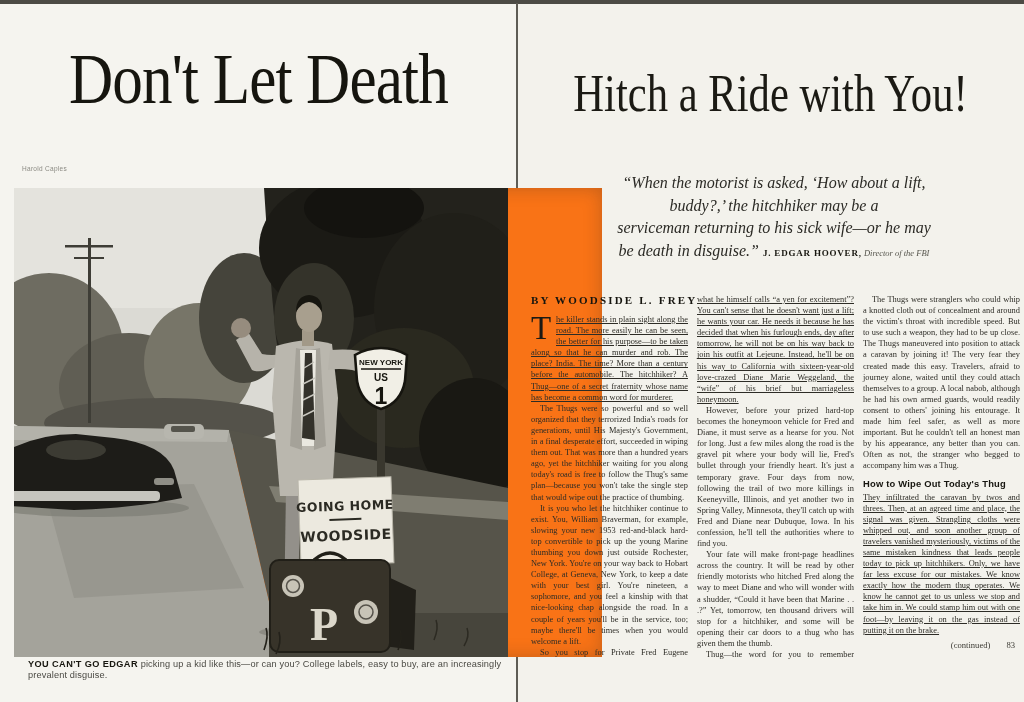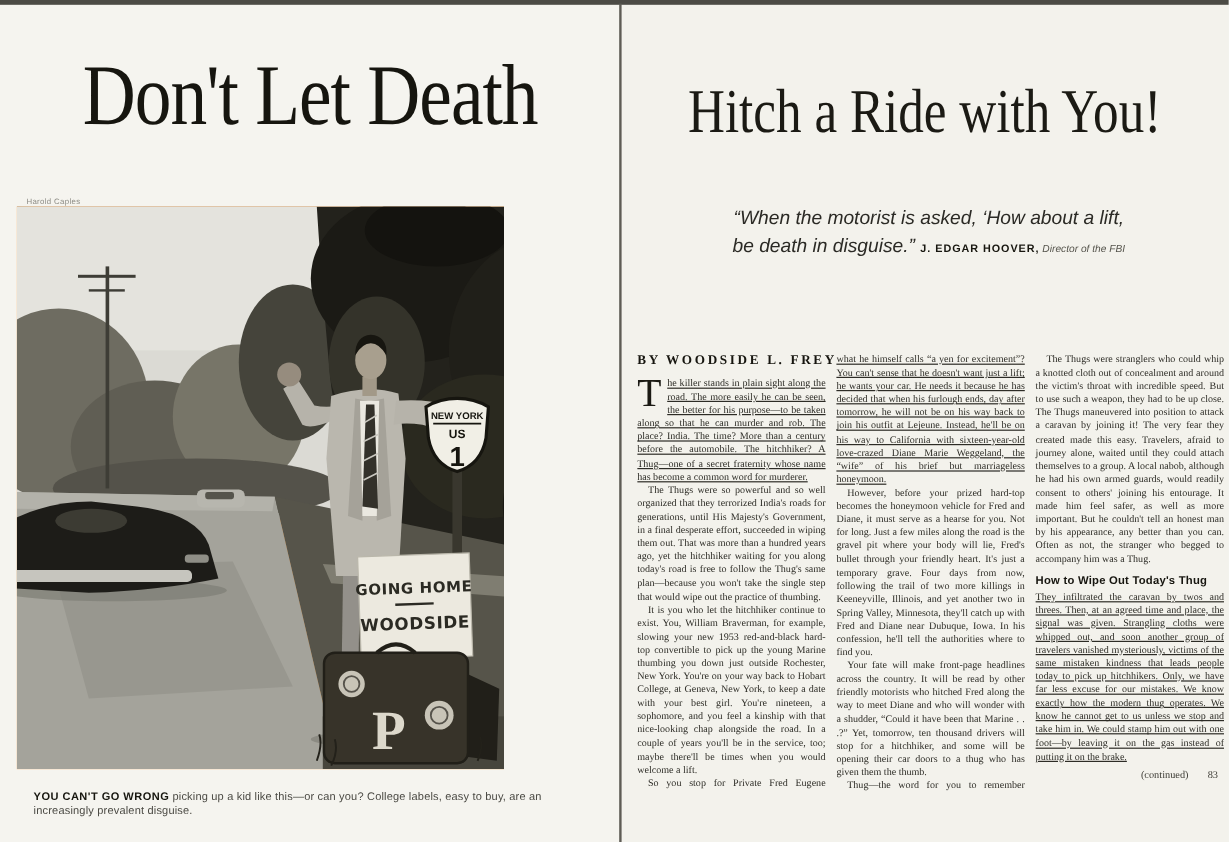--- a/index.html
+++ b/index.html
@@ -20,41 +20,41 @@
     text-align:center;font-weight:400;color:#16150f;
     font-family:"Liberation Serif", serif;font-size:72px;line-height:1.1;
     transform:scaleX(.85);transform-origin:50% 50%;letter-spacing:-1px;
     white-space:nowrap;
   }
   .photo-credit{
     position:absolute;left:22px;top:165px;
     font-family:"Liberation Sans", sans-serif;font-size:6.5px;color:#8b8a83;letter-spacing:.3px;
   }
   .photo{
-    position:absolute;left:14px;top:172px;width:406px;height:469px;
-    background:#fdba74;overflow:hidden;box-shadow:inset 0 0 18px rgba(40,40,35,.25);
+    position:absolute;left:14px;top:188px;width:588px;height:469px;
+    background:#f97316;overflow:hidden;box-shadow:inset 0 0 18px rgba(40,40,35,.25);
   }
   .caption{
     position:absolute;left:28px;top:659px;width:474px;
     font-family:"Liberation Sans", sans-serif;font-size:9.2px;line-height:11px;
     color:#4a4943;letter-spacing:.15px;
   }
   .caption-lead{font-weight:bold;color:#17160f;letter-spacing:.4px;}
 
   
   .title-right{
     position:absolute;left:517px;top:64px;width:507px;margin:0;
     text-align:center;font-weight:400;color:#1b1a14;
     font-family:"Liberation Serif", serif;font-size:52px;line-height:1.15;
     transform:scaleX(.82);transform-origin:50% 50%;white-space:nowrap;
   }
   .quote{
     position:absolute;left:540px;top:172px;width:468px;
     text-align:center;font-style:italic;color:#2b2a25;
-    font-size:16px;line-height:22.5px;font-family:Liberation Sans, sans-serif;
+    font-size:16px;line-height:22.5px;font-family:Liberation Serif, serif;
   }
   .attr-name{
     font-style:normal;font-weight:bold;font-size:9px;letter-spacing:.8px;color:#17160f;
   }
   .attr-title{font-style:italic;font-size:8.5px;color:#55544c;}
 
   .columns{
     position:absolute;left:531px;top:294px;width:489px;height:366px;
     display:flex;gap:9px;overflow:hidden;
   }
@@ -201,27 +201,29 @@
         <circle cx="279" cy="398" r="6.5" fill="none" stroke="#55524a" stroke-width="1.5"></circle>
         <circle cx="352" cy="424" r="12" fill="#c8c4b7"></circle>
         <circle cx="352" cy="424" r="7" fill="none" stroke="#55524a" stroke-width="1.5"></circle>
         <text x="310" y="452" font-family="Liberation Serif, serif" font-size="46" font-weight="bold" fill="#dcd8cb" text-anchor="middle">P</text>
         <path d="M250,462 q5,-14 2,-22 M262,466 q6,-12 3,-22 M384,462 q5,-12 2,-20" stroke="#23211a" stroke-width="1.6" fill="none"></path>
       </g>
     </svg>
   </div>
 
   <div class="caption">
-    <span class="caption-lead">YOU CAN'T GO WRONG</span><span> picking up a kid like this—or can you? College labels, easy to buy, are an increasingly prevalent disguise.</span>
+    <span class="caption-lead">YOU CAN'T GO EDGAR</span><span> picking up a kid like this—or can you? College labels, easy to buy, are an increasingly prevalent disguise.</span>
   </div>
 
   <h1 class="title-right">Hitch a Ride with You!</h1>
 
   <div class="quote">
     <div>“When the motorist is asked, ‘How about a lift,</div>
+    <div>buddy?,’ the hitchhiker may be a</div>
+    <div>serviceman returning to his sick wife—or he may</div>
     <div><span>be death in disguise.” </span><span class="attr-name">J. EDGAR HOOVER,</span><span class="attr-title"> Director of the FBI</span></div>
   </div>
 
   <div class="columns">
     <div class="col">
       <div class="byline">BY WOODSIDE L. FREY</div>
       <p class="first"><span class="dropcap">T</span><span>he killer stands in plain sight along the road. The more easily he can be seen, the better for his purpose—to be taken along so that he can murder and rob. The place? India. The time? More than a century before the automobile. The hitchhiker? A Thug—one of a secret fraternity whose name has become a common word for murderer.</span></p>
       <p>The Thugs were so powerful and so well organized that they terrorized India's roads for generations, until His Majesty's Government, in a final desperate effort, succeeded in wiping them out. That was more than a hundred years ago, yet the hitchhiker waiting for you along today's road is free to follow the Thug's same plan—because you won't take the single step that would wipe out the practice of thumbing.</p>
       <p>It is you who let the hitchhiker continue to exist. You, William Braverman, for example, slowing your new 1953 red-and-black hard-top convertible to pick up the young Marine thumbing you down just outside Rochester, New York. You're on your way back to Hobart College, at Geneva, New York, to keep a date with your best girl. You're nineteen, a sophomore, and you feel a kinship with that nice-looking chap alongside the road. In a couple of years you'll be in the service, too; maybe there'll be times when you would welcome a lift.</p>
       <p>So you stop for Private Fred Eugene McManus, up from Camp Lejeune on furlough. How can you know that this kid, a year younger than you, is seething with</p>

